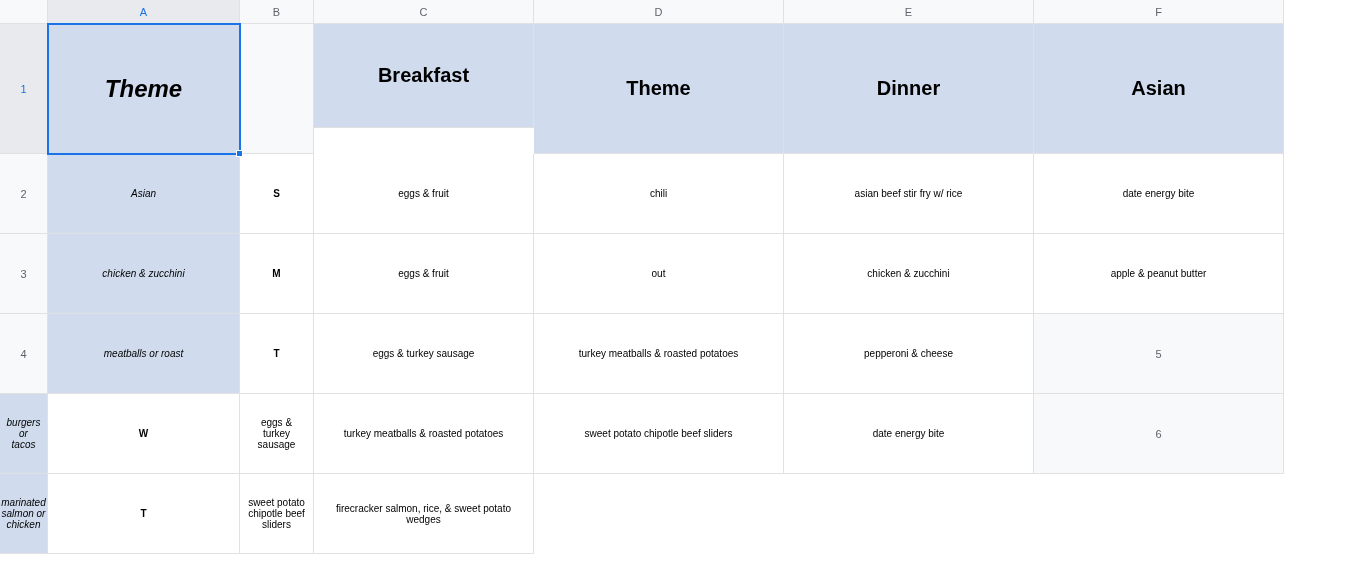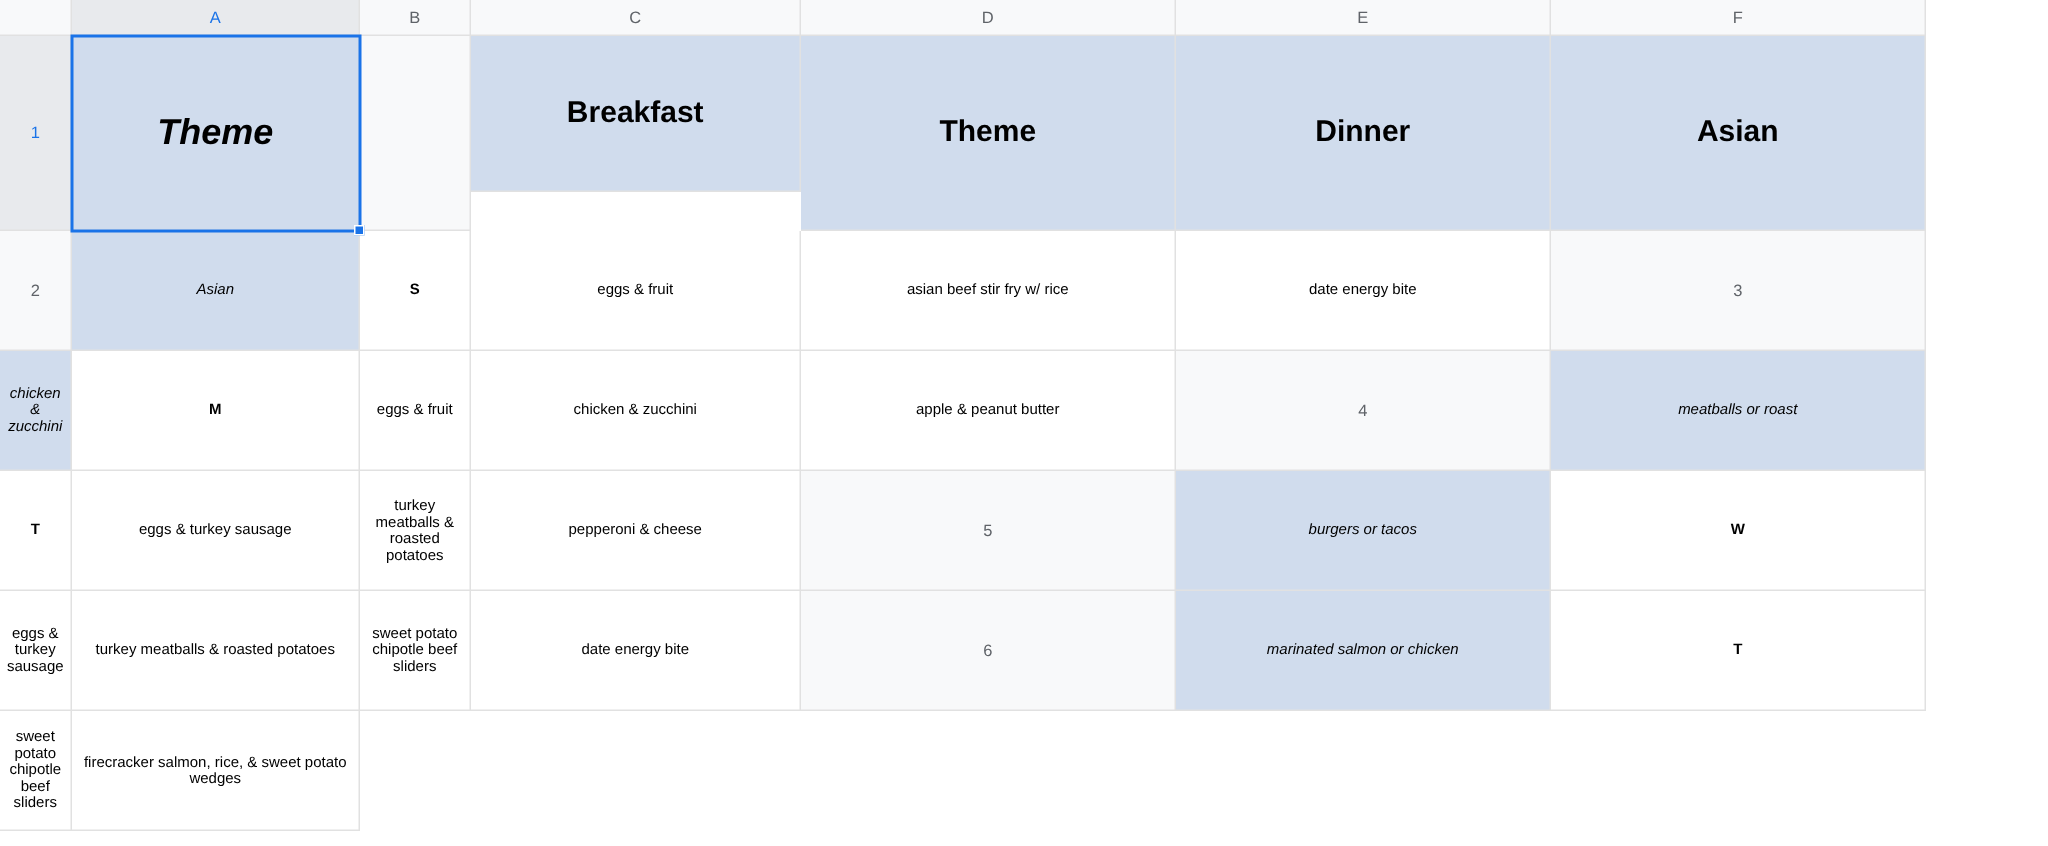--- a/index.html
+++ b/index.html
@@ -125,27 +125,29 @@
   <div class="cell col-b-header" style="height:130px;font-size:20px;font-weight:bold;"></div>
   <div class="cell meal-header" style="height:104px;font-size:20px;font-weight:bold;">Breakfast</div>
   <div class="cell meal-header" style="height:130px;font-size:20px;font-weight:bold;">Theme</div>
   <div class="cell meal-header" style="height:130px;font-size:20px;font-weight:bold;">Dinner</div>
   <div class="cell meal-header" style="height:130px;font-size:20px;font-weight:bold;">Asian</div>
 
   <div class="row-header row-n">2</div>
   <div class="cell theme-cell" style="height:80px;">Asian</div>
   <div class="cell day-cell" style="height:80px;">S</div>
   <div class="cell" style="height:80px;">eggs &amp; fruit</div>
+  <div class="cell" style="height:80px;">chili</div>
   <div class="cell" style="height:80px;">asian beef stir fry w/ rice</div>
   <div class="cell" style="height:80px;">date energy bite</div>
 
   <div class="row-header row-n">3</div>
   <div class="cell theme-cell" style="height:80px;">chicken &amp; zucchini</div>
   <div class="cell day-cell" style="height:80px;">M</div>
   <div class="cell" style="height:80px;">eggs &amp; fruit</div>
+  <div class="cell" style="height:80px;">out</div>
   <div class="cell" style="height:80px;">chicken &amp; zucchini</div>
   <div class="cell" style="height:80px;">apple &amp; peanut butter</div>
 
   <div class="row-header row-n">4</div>
   <div class="cell theme-cell" style="height:80px;">meatballs or roast</div>
   <div class="cell day-cell" style="height:80px;">T</div>
   <div class="cell" style="height:80px;">eggs &amp; turkey sausage</div>
   <div class="cell" style="height:80px;">turkey meatballs &amp; roasted potatoes</div>
   <div class="cell" style="height:80px;">pepperoni &amp; cheese</div>
 

